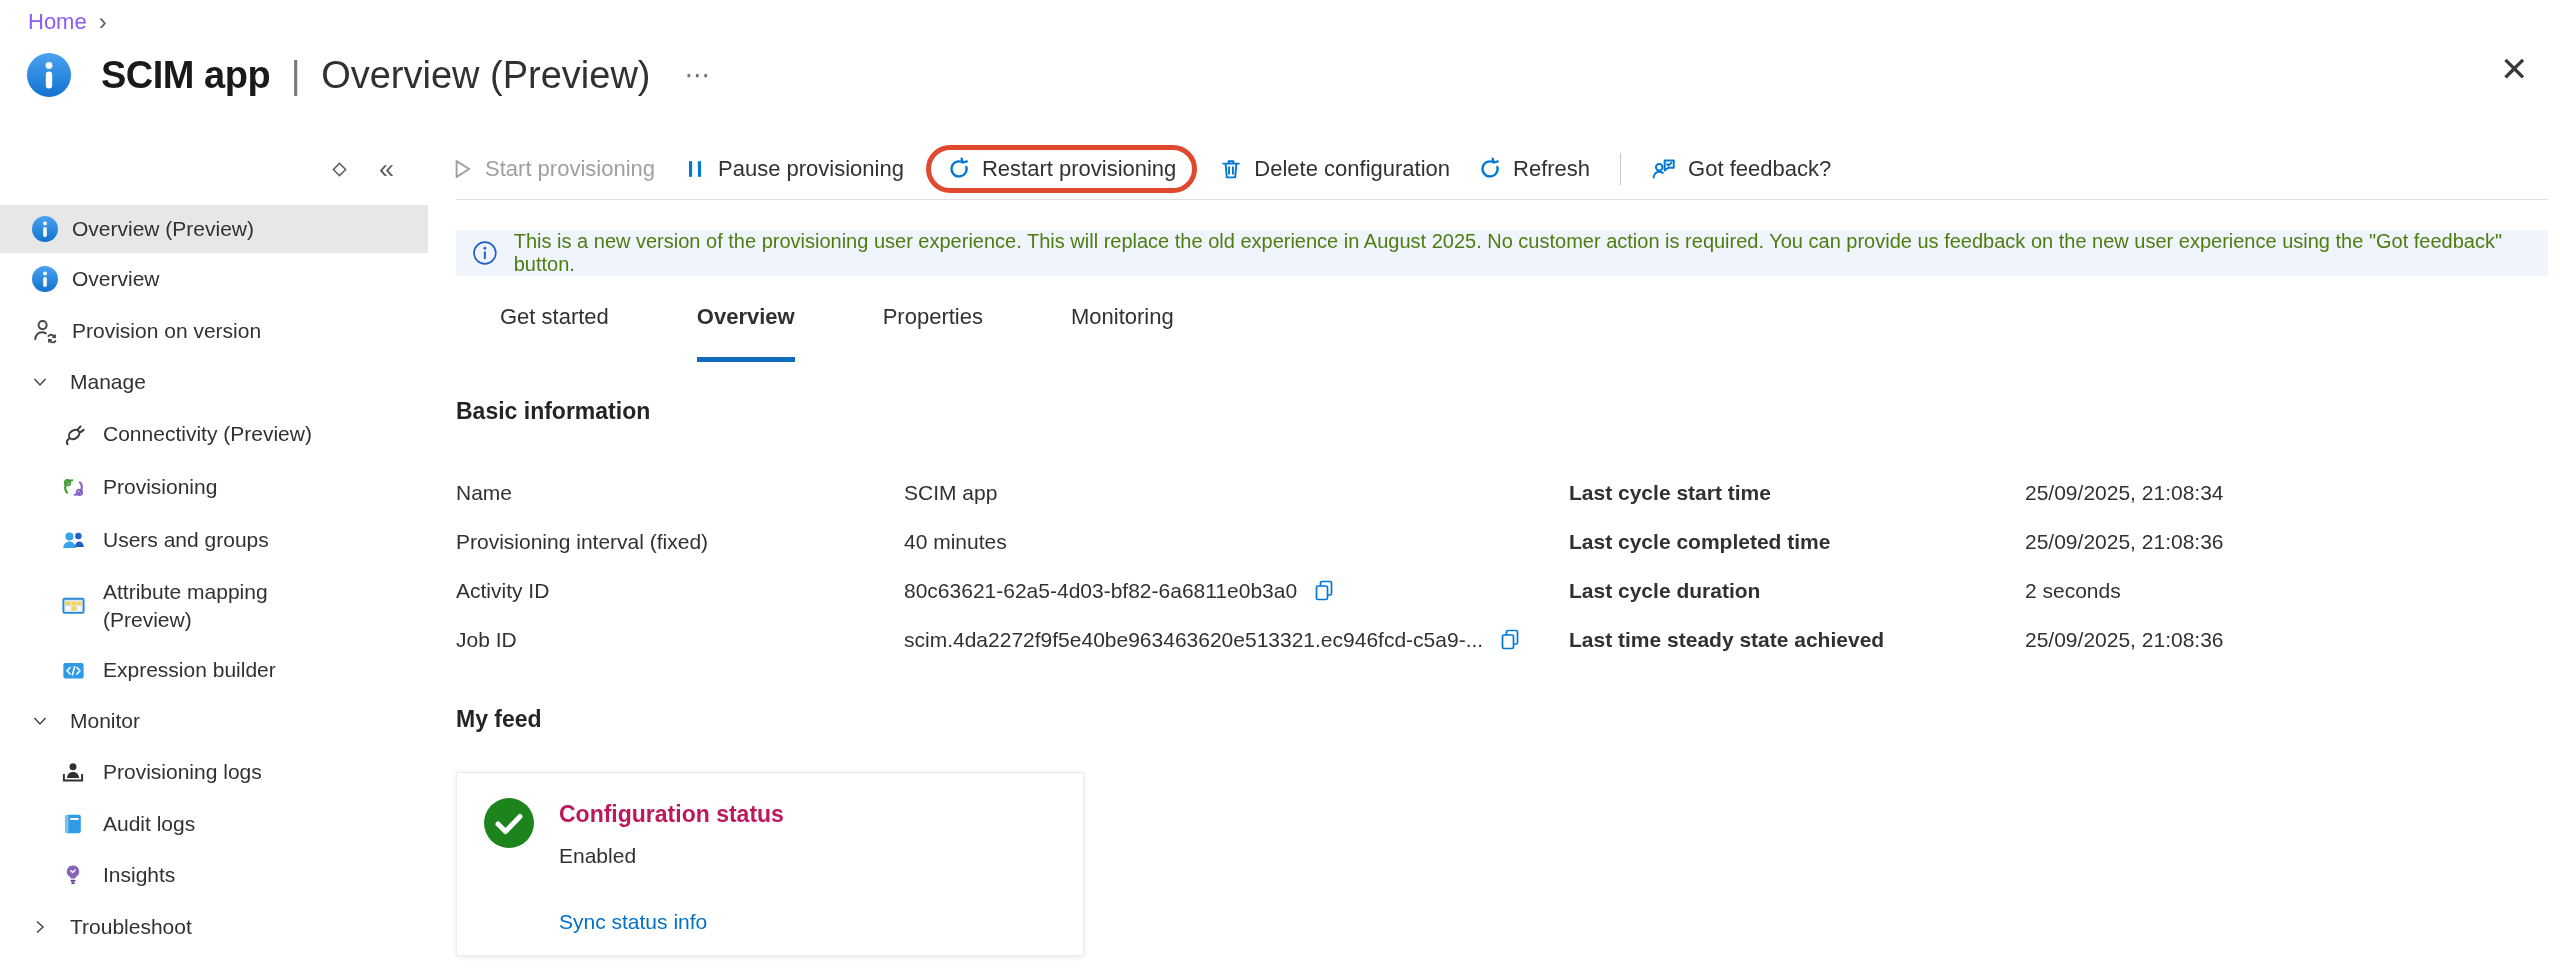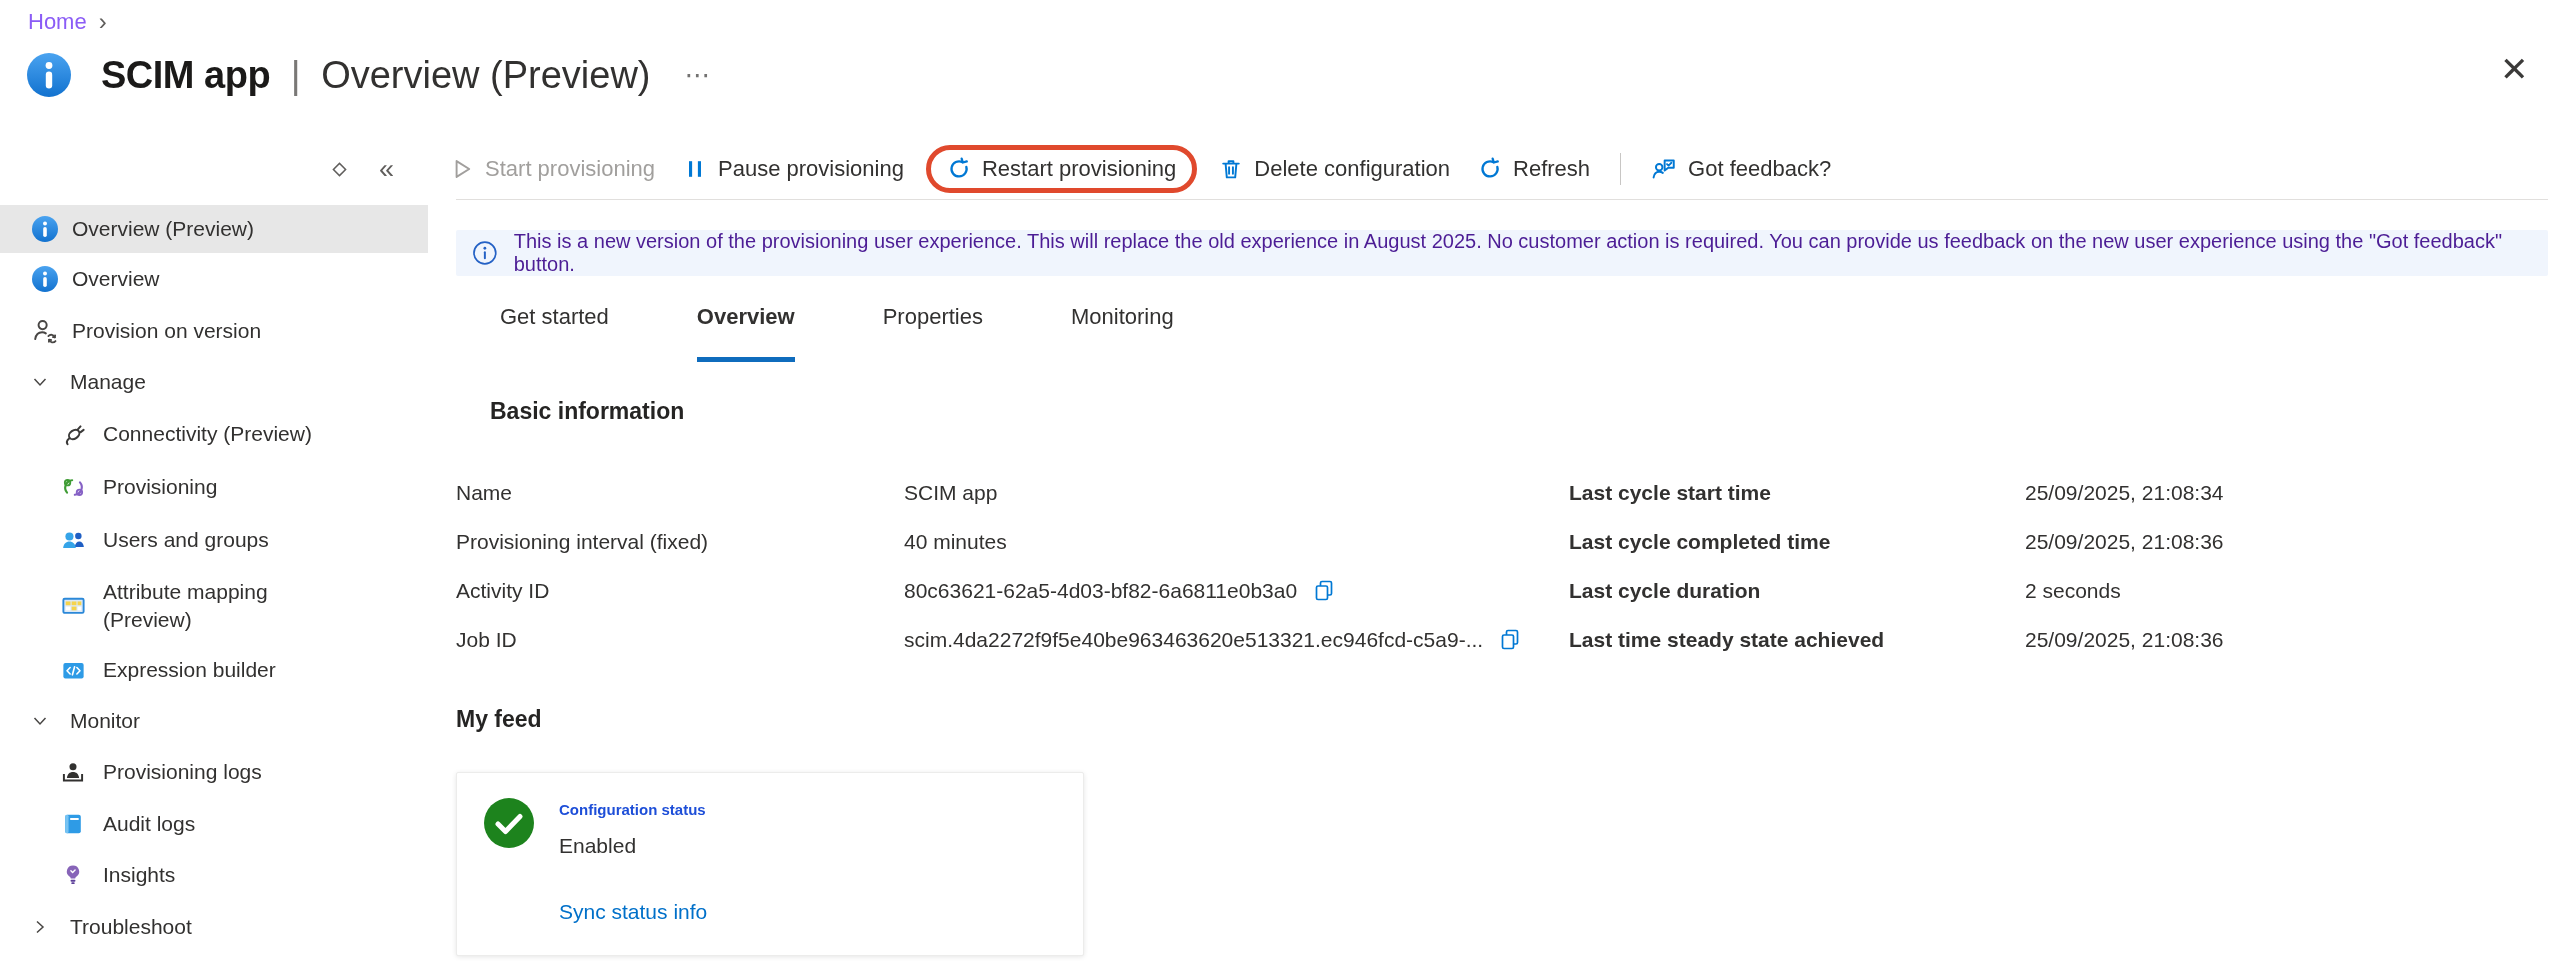--- a/index.html
+++ b/index.html
@@ -43,40 +43,40 @@
   .side-row { display:flex; align-items:center; cursor:pointer; }
   .side-row.selected { background:#e7e7e7; }
   .side-row .ic { flex:0 0 auto; display:flex; align-items:center; justify-content:center; }
   .lvl0 { padding-left:30px; }  .lvl0 .ic { width:30px; }  .lvl0 .lbl { margin-left:12px; }
   .sect { padding-left:32px; }  .sect .ic { width:16px; }  .sect .lbl { margin-left:22px; }
   .lvl1 { padding-left:59px; }  .lvl1 .ic { width:28px; }  .lvl1 .lbl { margin-left:16px; max-width:240px; line-height:28px; }
 
   
   .banner { position:absolute; left:456px; top:230px; width:2092px; height:46px; background:#f0f5fd;
     border-radius:2px; display:flex; align-items:center; padding-left:16px; }
-  .banner .msg { margin-left:16px; font-size:20px; color:#4c1d95; }
+  .banner .msg { margin-left:16px; font-size:20px; color:#4d7c0f; }
 
   .tabs { position:absolute; left:456px; top:303px; display:flex; gap:44px; font-size:22px; }
   .tab { line-height:28px; padding-bottom:26px; cursor:pointer; color:#323130; border-bottom:5px solid transparent;margin-left:44px; }
   .tab.selected { font-weight:700; border-bottom-color:#0f6cbd; }
 
   .h-section { position:absolute; left:456px; font-size:23px; font-weight:700; color:#252423; }
-  #h-basic { top:398px;margin-left:34px; }
+  #h-basic { top:398px; }
   #h-feed { top:706px; }
 
   .info-grid { position:absolute; left:456px; top:468px; display:grid;
     grid-template-columns:448px 665px 456px auto; grid-auto-rows:49px; align-items:center; font-size:21px; }
   .info-grid .rlabel { font-weight:700; }
   .val-copy { display:flex; align-items:center; gap:14px; }
   .copy-btn { background:none; border:none; cursor:pointer; display:flex; padding:0; }
 
   .feed-card { position:absolute; left:456px; top:772px; width:628px; height:184px; background:#fff;
     border:1px solid #ececeb; box-shadow:0 1px 5px rgba(0,0,0,0.10); border-radius:2px;
     display:flex; padding:24px 26px; gap:24px; }
-  .feed-card .card-title { font-size:15px; font-weight:700; color:#1d4ed8; padding-top:4px; }
+  .feed-card .card-title { font-size:23px; font-weight:700; color:#be185d; padding-top:4px; }
   .feed-card .card-status { font-size:21px; margin-top:16px; }
   .feed-card .card-link { font-size:21px; margin-top:42px; color:#0070c9; cursor:pointer; }
 </style>
 </head>
 <body>
 
 <svg width="0" height="0" style="position:absolute">
   <defs>
     <linearGradient id="gInfo" x1="0" y1="0" x2="0" y2="1">
       <stop offset="0" stop-color="#4aa3f0"></stop>

